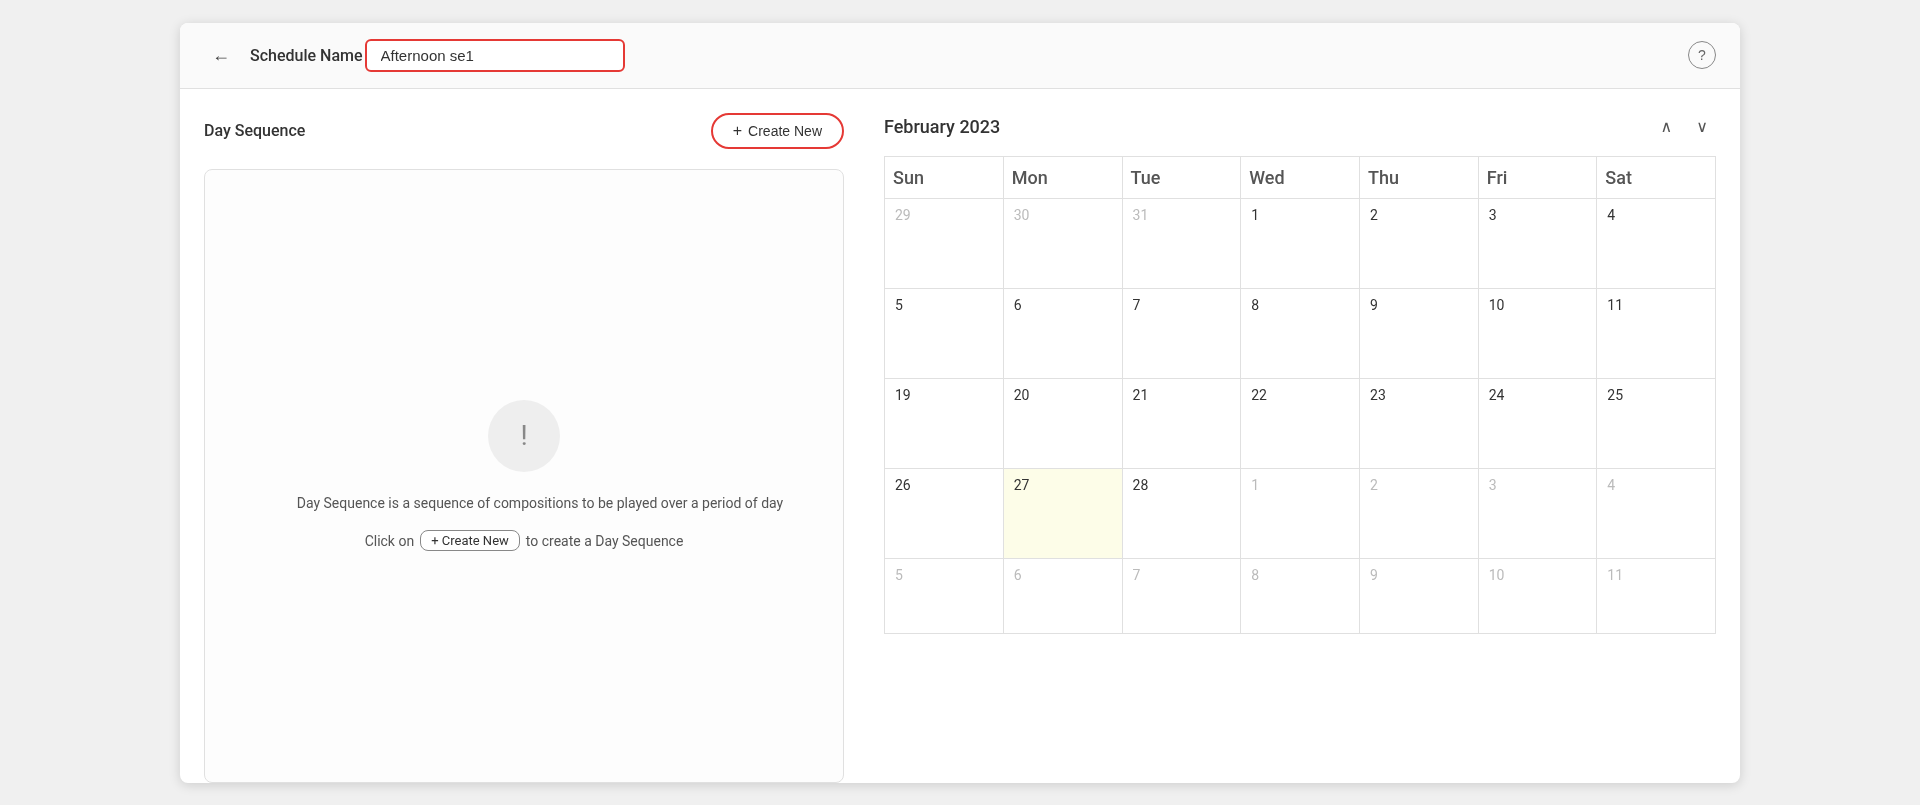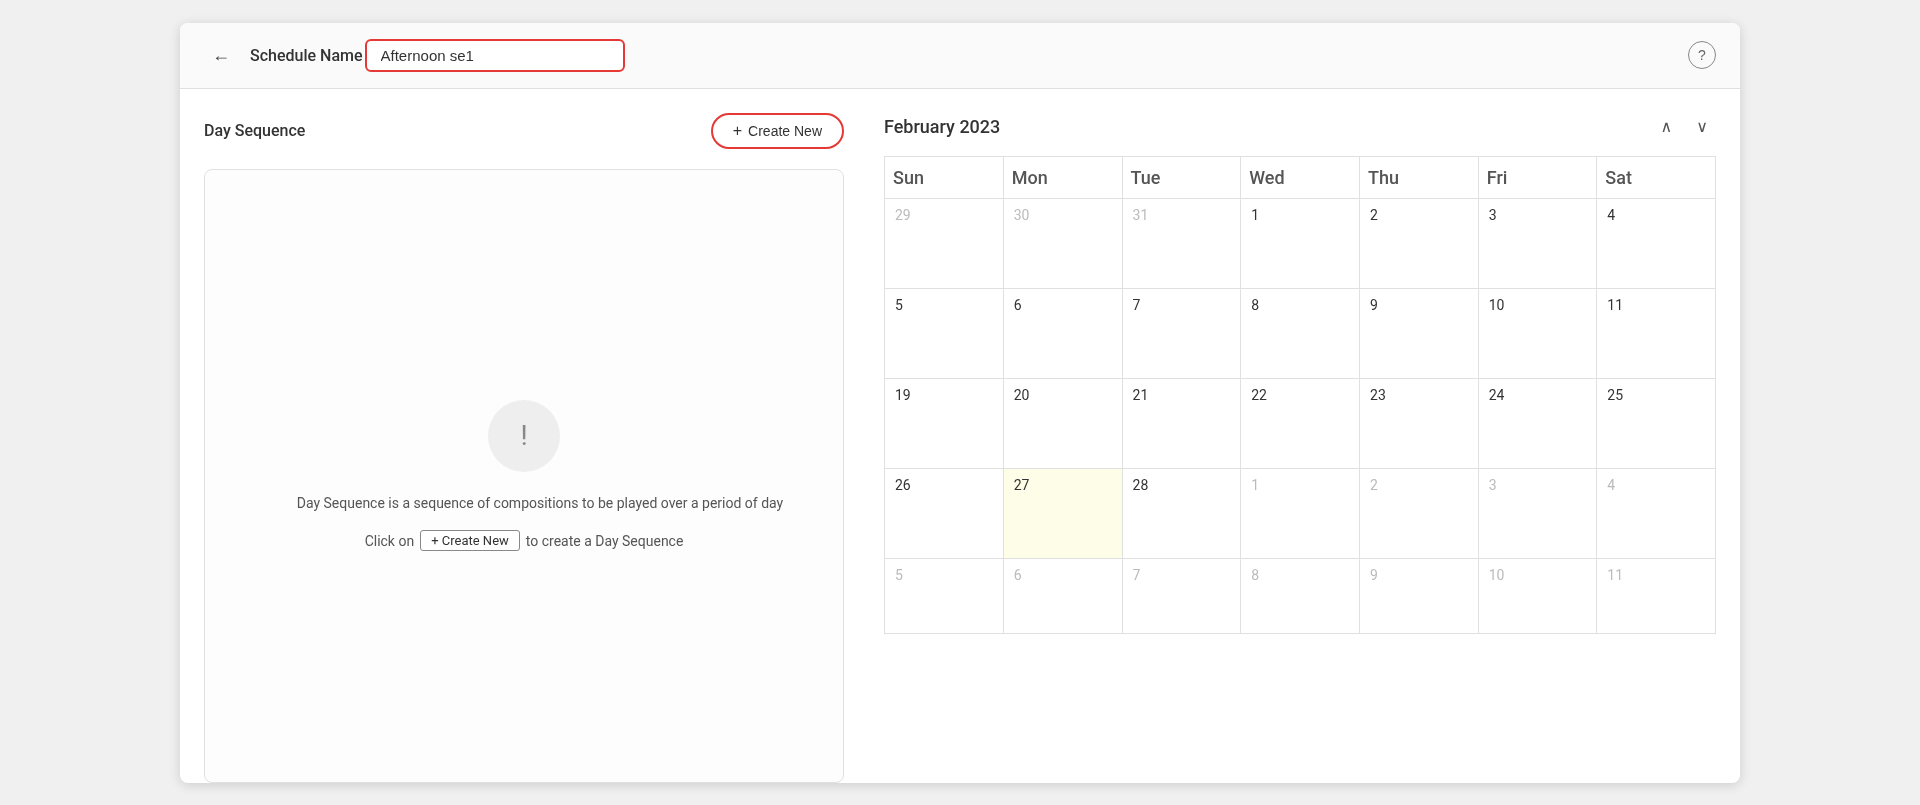--- a/index.html
+++ b/index.html
@@ -154,21 +154,21 @@
       color: #555;
       text-align: center;
       display: flex;
       align-items: center;
       gap: 6px;
       flex-wrap: wrap;
       justify-content: center;
     }
     .inline-btn {
       border: 1.5px solid #888;
-      border-radius: 3px;
+      border-radius: 8px;
       padding: 2px 10px;
       font-size: 13px;
       color: #333;
       background: #fff;
       white-space: nowrap;
     }
     
     .right-panel {
       flex: 1;
       display: flex;

